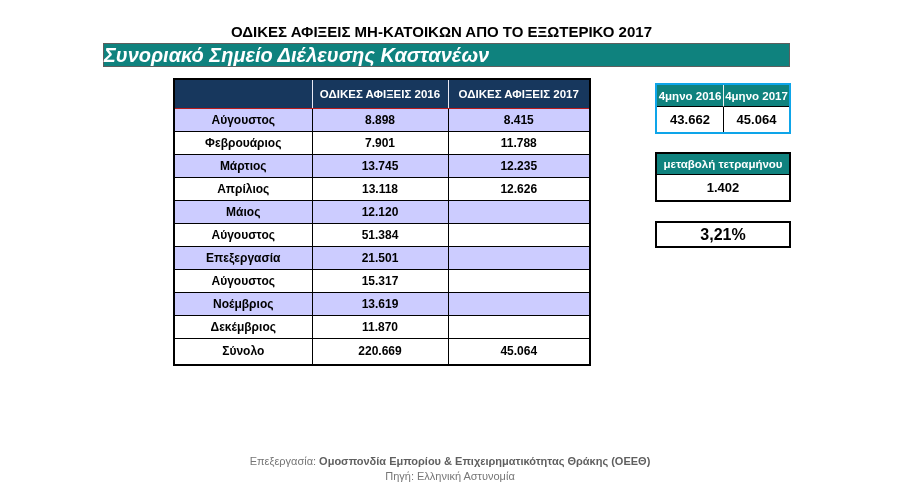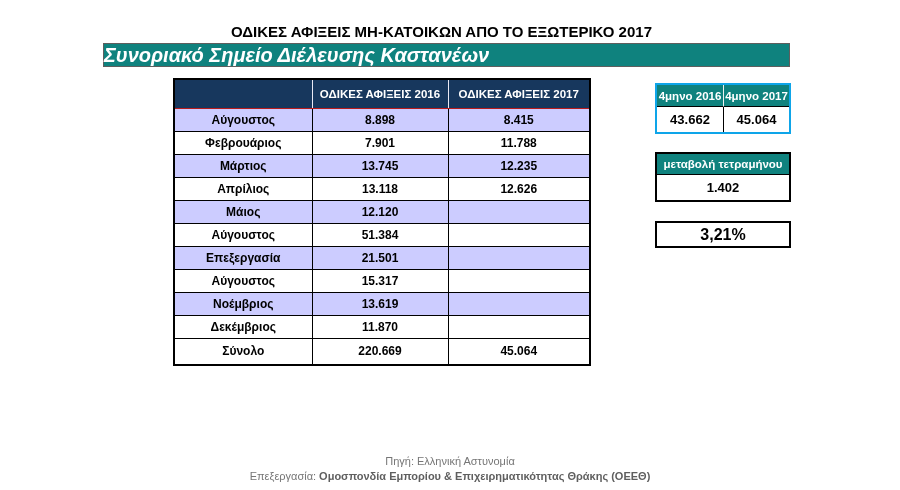--- a/index.html
+++ b/index.html
@@ -201,19 +201,19 @@
   <div class="change-box">
     <div class="ch">μεταβολή τετραμήνου</div>
     <div class="cv">1.402</div>
   </div>
 
   <div class="pct-box">
     <span>3,21%</span>
   </div>
 
   <div class="footer">
-    <div>Πηγή: Ελληνική Αστυνομία</div>
     <div>
       <span>Επεξεργασία:</span><span class="org">Ομοσπονδία Εμπορίου &amp; Επιχειρηματικότητας Θράκης (ΟΕΕΘ)</span>
     </div>
+    <div>Πηγή: Ελληνική Αστυνομία</div>
   </div>
 
 </div>
 
 </body></html>

